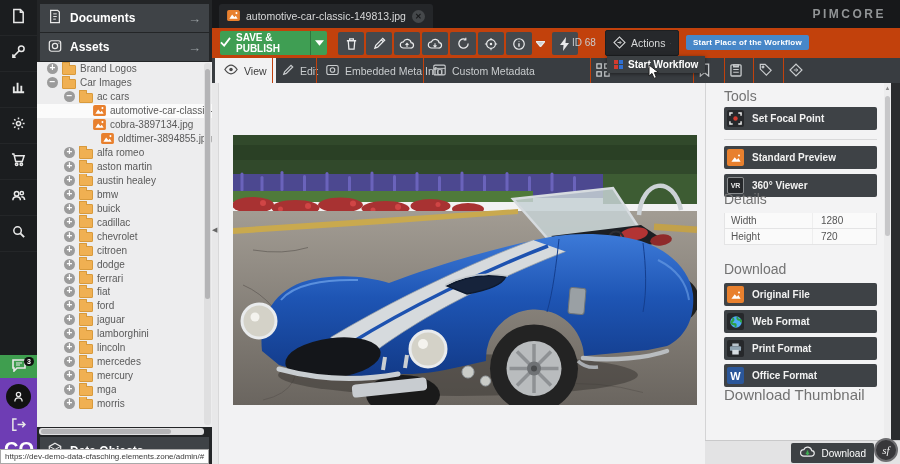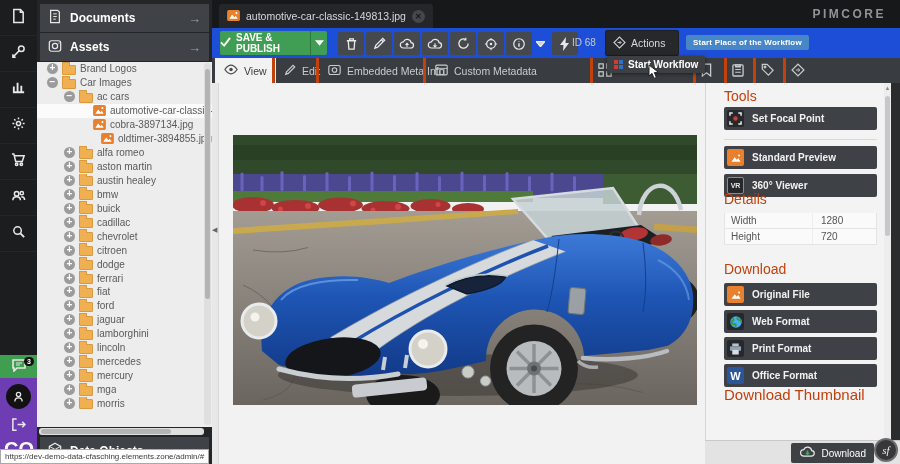--- a/index.html
+++ b/index.html
@@ -40,46 +40,46 @@
   .hthumb { position:absolute; left:2px; top:1px; width:130px; height:5px; background:#b4b4b6; border-radius:3px; }
   .dataobjects { top:437px; height:27px; }
   
   .splitter { position:absolute; left:212px; top:83px; width:7px; height:381px; background:#e8e8e9; border-right:1px solid #d8d8d9; z-index:3; }
   .splitter .collapse { position:absolute; left:0; top:143px; font-size:7px; color:#666; }
   
   .topbar { position:absolute; left:212px; top:0; width:688px; height:28px; background:#17181a; z-index:6; }
   .filetab { position:absolute; left:7px; top:4px; height:24px; background:#242629; border-radius:3px 3px 0 0; display:flex; align-items:center; gap:6px; padding:0 8px; color:#d7d8d9; font-size:10.5px; }
   .closecircle { width:13px; height:13px; border-radius:50%; background:#45484b; color:#17181a; font-size:8px; line-height:13px; text-align:center; font-weight:bold; }
   .brand { position:absolute; right:14px; top:7px; color:#919496; font-size:12px; font-weight:bold; letter-spacing:2.5px; }
-  .toolbar { position:absolute; left:212px; top:28px; width:688px; height:30px; background:#1d4ed8; z-index:6; }
+  .toolbar { position:absolute; left:212px; top:28px; width:688px; height:30px; background:#c2410c; z-index:6; }
   .btn-save { position:absolute; left:8px; top:3px; width:90px; height:24px; background:#3f9e53; border-radius:2px 0 0 2px; color:#fff; font-weight:bold; font-size:10px; display:flex; align-items:center; justify-content:center; gap:5px; }
   .btn-save-caret { position:absolute; left:98px; top:3px; width:17px; height:24px; background:#3f9e53; border-left:1px solid rgba(0,0,0,.25); border-radius:0 2px 2px 0; display:flex; align-items:center; justify-content:center; }
   .tbtn { position:absolute; top:4px; width:26px; height:23px; background:#45494d; border-radius:2px; display:flex; align-items:center; justify-content:center; }
   .tbtn svg { stroke:#e9eaeb; fill:none; stroke-width:1.4; }
   .tb-caret { width:13px !important; background:none !important; }
   .idlabel { position:absolute; left:360px; top:9px; color:#c9cbcd; font-size:10px; }
   .btn-actions { position:absolute; left:393px; top:2px; width:74px; height:26px; background:#26282b; border:1px solid #1d1f21; border-radius:2px; color:#d8d9da; font-size:10.5px; display:flex; align-items:center; gap:5px; padding:0 7px; }
   .wf-badge { position:absolute; left:474px; top:7px; background:#4787c8; color:#fff; font-size:8px; font-weight:bold; padding:3px 7px; border-radius:2px; letter-spacing:.2px; }
   .tabstrip { position:absolute; left:212px; top:58px; width:688px; height:25px; background:#393d41; z-index:6; }
-  .tab { position:absolute; top:0; height:25px; display:flex; align-items:center; gap:6px; padding:0 9px; color:#c9ccce; font-size:10.5px; border-left:3px solid #c2410c; }
+  .tab { position:absolute; top:0; height:25px; display:flex; align-items:center; gap:6px; padding:0 9px; color:#c9ccce; font-size:10.5px; border-left:1px solid #c2410c; }
   .tab svg { stroke:#c9ccce; fill:none; stroke-width:1.4; }
   .tab.active { background:#f2f2f3; color:#3c3c3c; border-left:none; border-radius:0; }
   .tab.active svg { stroke:#4a4a4a; }
   .tab.icononly { padding:0 5px; }
   
   .wf-tip { position:absolute; left:607px; top:56px; height:17px; background:#3c4043; box-shadow:0 1px 4px rgba(0,0,0,.5); display:flex; align-items:center; gap:5px; padding:0 7px; color:#fff; font-size:10px; font-weight:bold; z-index:20; }
   .wf-dots { width:9px; height:9px; position:relative; }
   .wf-dots i { position:absolute; width:4px; height:4px; }
   .cursor-svg { position:absolute; left:648px; top:64px; z-index:21; }
   
   .main { position:absolute; left:219px; top:83px; width:486px; height:381px; background:#f2f2f3; }
   .photo { position:absolute; left:233px; top:135px; width:464px; height:270px; z-index:2; }
   
   .rightpanel { position:absolute; left:705px; top:83px; width:179px; height:357px; background:#f3f3f4; border-left:1px solid #d4d4d5; z-index:3; }
-  .rp-h { position:absolute; left:18px; color:#c2410c; font-size:14px; }
+  .rp-h { position:absolute; left:18px; color:#737373; font-size:14px; }
   .rp-btn { position:absolute; left:18px; width:153px; height:23px; background:#3e4246; border-radius:2px; display:flex; align-items:center; gap:8px; padding:0 3px; color:#f2f2f2; font-size:10px; font-weight:bold; }
   .rp-ic { width:17px; height:17px; border-radius:2px; display:flex; align-items:center; justify-content:center; flex:0 0 auto; }
   .rp-div { position:absolute; left:18px; width:153px; border-top:1px solid #d9d9da; }
   .dtable { position:absolute; left:18px; top:130px; width:153px; font-size:10px; color:#555; }
   .dtable .hrow { display:flex; background:#dcdcdd; border:1px solid #cfcfd0; height:15px; align-items:center; font-weight:bold; color:#4e4e4e; }
   .dtable .drow { display:flex; background:#fafafa; border:1px solid #e4e4e5; border-top:none; height:16px; align-items:center; }
   .dtable .c1 { width:88px; padding-left:6px; border-right:1px solid #cfcfd0; height:100%; display:flex; align-items:center; gap:4px; }
   .dtable .drow .c1 { border-right:1px solid #eee; }
   .dtable .c2 { padding-left:8px; }
   .thumbrow { position:absolute; left:18px; top:330px; width:153px; display:flex; align-items:center; font-size:10.5px; color:#555; }

